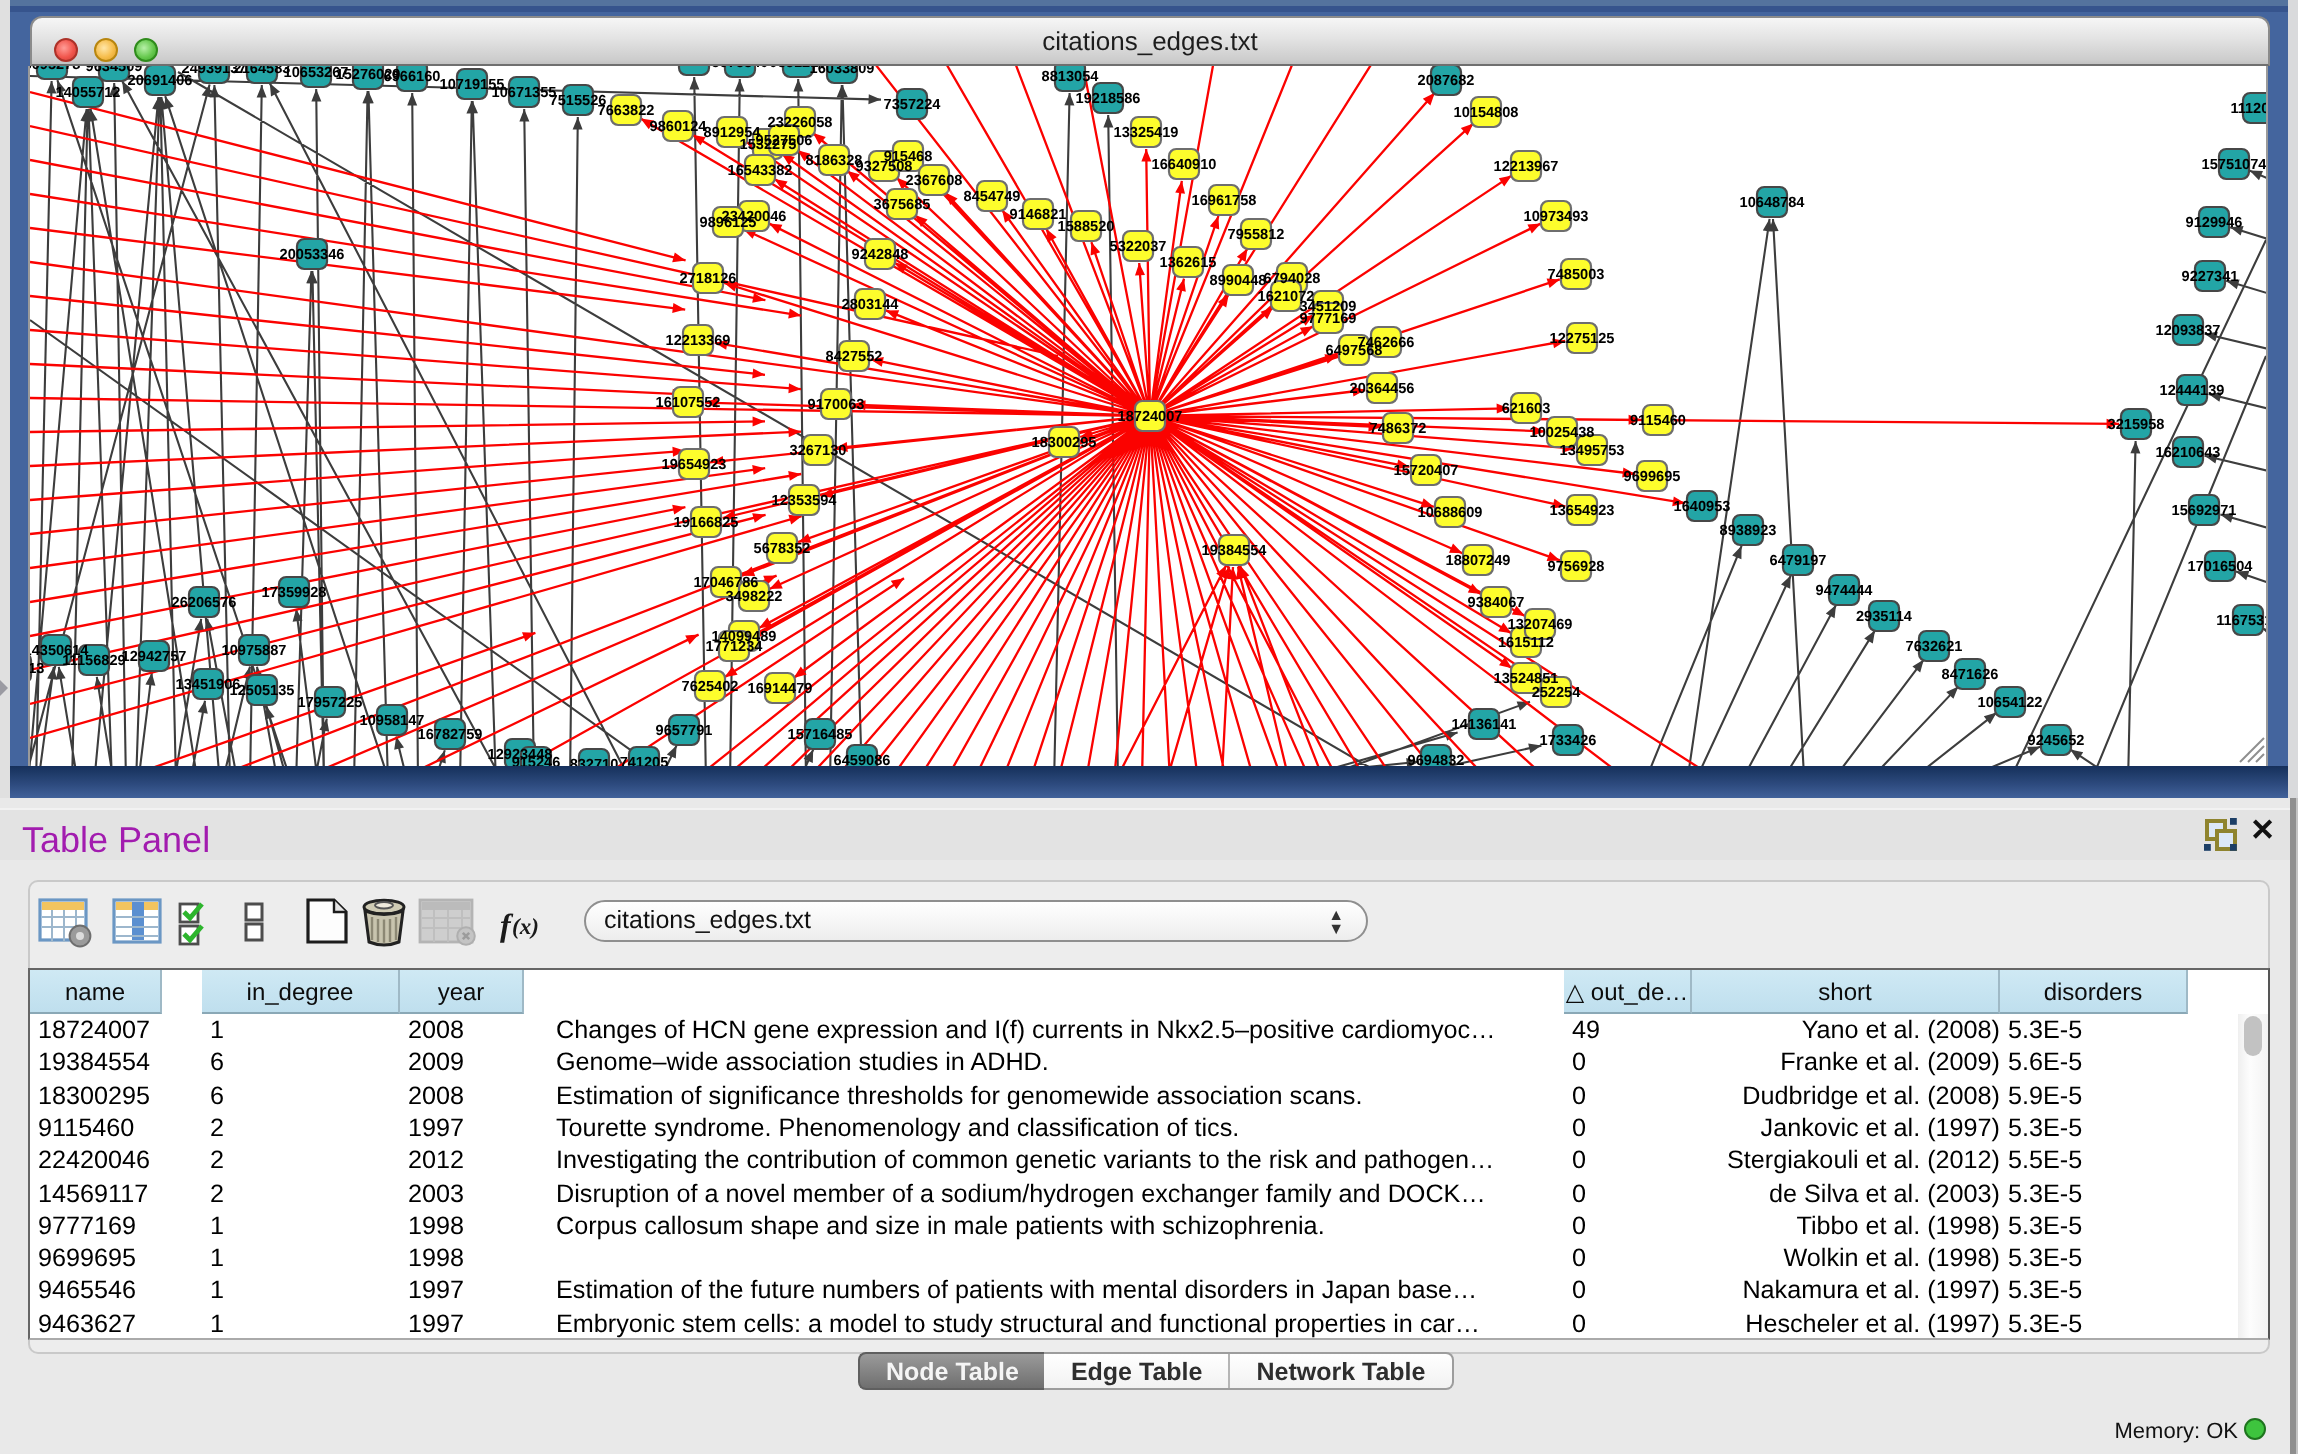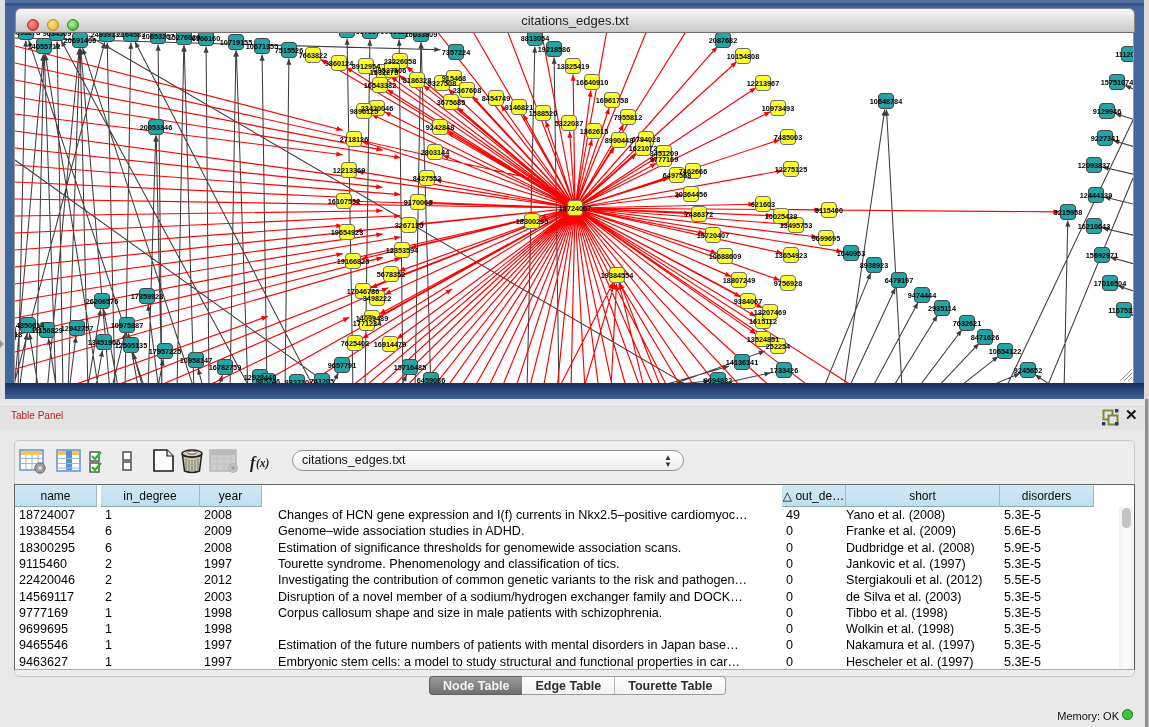--- a/index.html
+++ b/index.html
@@ -15,33 +15,33 @@
 #tbar .title{position:absolute;left:0;right:0;top:4px;text-align:center;font-size:13px;color:#1d1d1d}
 .tl{position:absolute;top:10px;width:12px;height:12px;border-radius:50%}
 #tl1{left:11px;background:radial-gradient(circle at 4px 4px,#ff9d97,#f1564d 55%,#c93a32);border:.5px solid #ad3229}
 #tl2{left:31px;background:radial-gradient(circle at 4px 4px,#ffe6a8,#f6bd4b 55%,#d99c28);border:.5px solid #b8860f}
 #tl3{left:51px;background:radial-gradient(circle at 4px 4px,#b7f0a8,#67c94f 55%,#3ba426);border:.5px solid #2f8c1c}
 #gwrap{position:absolute;left:1px;top:25px;width:1118px;height:350px;background:#fff;overflow:hidden;border-left:1px solid #9a9a9a;border-right:1px solid #9a9a9a;margin-left:-1px;padding:0}
 #gwrap{left:0;width:1120px;border-left:1px solid #9a9a9a;border-right:1px solid #9a9a9a}
 #gwrap svg{display:block}
 #panel{position:absolute;left:0;top:399px;width:1149px;height:328px;background:#e9e9e9}
 #phead{position:absolute;left:0;top:5px;width:1146px;height:26px;background:#e3e3e3;border-top:1px solid #f2f2f2}
-#phead .t{position:absolute;left:11px;top:5px;font-size:10px;color:#b91c1c}
+#phead .t{position:absolute;left:11px;top:5px;font-size:18px;color:#a21caf}
 #px{position:absolute;left:1125px;top:7px;font-size:15px;font-weight:bold;color:#111}
 #container{position:absolute;left:14px;top:41px;width:1121px;height:237px;background:#ededed;border:1px solid #c9c9c9;border-radius:5px}
 #combo{position:absolute;left:292px;top:51px;width:392px;height:21px;background:linear-gradient(#ffffff,#ededed);border:1px solid #8f8f8f;border-radius:11px;font-size:12.5px;color:#111;line-height:19px;padding-left:9px}
 #combo .ar{position:absolute;right:11px;top:3px;font-size:8px;color:#333;line-height:7px;text-align:center}
 #thead{position:absolute;left:14px;top:85px;width:1121px;height:23px;background:#fff;border-top:1px solid #666;border-left:1px solid #666;border-right:1px solid #555}
 .hc{position:absolute;top:0;height:22px;background:linear-gradient(#cfe9f4,#bfdfee);border-right:1px solid #9fb9c6;border-bottom:1px solid #8aa8b6;font-size:12px;color:#0c0c0c;text-align:center;line-height:22px}
 #tbody{position:absolute;left:14px;top:108px;width:1121px;height:163px;background:#fff;border-left:1px solid #666;border-right:1px solid #555;border-bottom:1px solid #aaa;overflow:hidden}
 .row{position:absolute;left:0;width:100%;height:16.3px;font-size:12.6px;color:#000;white-space:nowrap}
 .row span{position:absolute;top:1px;overflow:hidden}
 .c0{left:4px;width:82px}.c1{left:90px;width:95px}.c2{left:189px;width:58px}
 .c3{left:263px;width:516px}.c4{left:771px;width:60px}
-.c5{left:831px;width:154px;text-align:left}.c6{left:989px;width:90px}
+.c5{left:831px;width:154px;text-align:right}.c6{left:989px;width:90px}
 #vsb{position:absolute;left:1119px;top:108px;width:15px;height:162px;background:linear-gradient(90deg,#efefef,#fdfdfd 40%,#f3f3f3)}
 #vsb .th{position:absolute;left:2.5px;top:1px;width:9px;height:20px;border-radius:5px;background:#c2c2c2}
 #tabs{position:absolute;left:429px;top:277px;height:19px;display:flex;font-size:12.5px;font-weight:700;color:#2e2e2e}
 #tabs div{height:19px;line-height:18px;padding:0 13px;background:linear-gradient(#ffffff,#f2f2f2);border-top:1px solid #9d9d9d;border-bottom:1px solid #9d9d9d;text-align:center}
 #tabs div.sel{background:linear-gradient(#9a9a9a,#6f6f6f);color:#f5f5f5;border-color:#5f5f5f;border-radius:4px 0 0 4px;border-left:1px solid #5f5f5f}
 #tabs div.last{border-radius:0 4px 4px 0;border-right:1px solid #9d9d9d}
 #tabs .sep{width:1px;padding:0;background:#b5b5b5}
 #status{position:absolute;right:30px;top:311px;font-size:11px;color:#111}
 #dot{position:absolute;left:1122px;top:310px;width:11px;height:11px;border-radius:50%;background:#3ec43e;border:1px solid #1e741e}
 #bredge1{position:absolute;left:1145px;top:0;width:3px;height:328px;background:#8f8f8f}
@@ -417,21 +417,21 @@
   <circle cx="23" cy="18" r="4.4" fill="#bdbdbd" stroke="#a5a5a5"></circle>
   <path d="M21.4 16.4l3.2 3.2M24.6 16.4l-3.2 3.2" stroke="#8f8f8f" stroke-width="1.3"></path>
  </g>
 
  <text x="236" y="20" font-family="Liberation Serif, serif" font-size="16" font-style="italic" font-weight="bold" fill="#1a1a1a">f</text>
  <text x="242" y="19" font-family="Liberation Serif, serif" font-size="11.5" font-style="italic" font-weight="bold" fill="#1a1a1a">(x)</text>
 </svg>
 
  <div id="combo">citations_edges.txt<div class="ar">▲<br>▼</div></div>
  <div id="thead">
-      <div class="hc" style="left:0px;width:82px">name</div>
+      <div class="hc" style="left:0px;width:66px">name</div>
       <div class="hc" style="left:86px;width:99px">in_degree</div>
       <div class="hc" style="left:185px;width:62px">year</div>
       <div class="hc" style="left:767px;width:64px">△ out_de…</div>
       <div class="hc" style="left:831px;width:154px">short</div>
       <div class="hc" style="left:985px;width:94px">disorders</div>
     </div>
  <div id="tbody">
       <div class="row" style="top:0.0px">
         <span class="c0">18724007</span>
         <span class="c1">1</span>
@@ -522,19 +522,19 @@
         <span class="c6">5.3E-5</span>
       </div>
     </div>
  <div id="vsb">
       <div class="th"></div>
     </div>
  <div id="tabs">
    <div class="sel">Node Table</div>
       <div>Edge Table</div>
       <div class="sep"></div>
-      <div class="last">Tourette Table</div>
+      <div class="last">Network Table</div>
  </div>
  <div id="status">Memory: OK</div>
     <div id="dot"></div>
  <div id="bredge1"></div>
     <div id="bredge2"></div>
 </div>
 
 </body></html>

